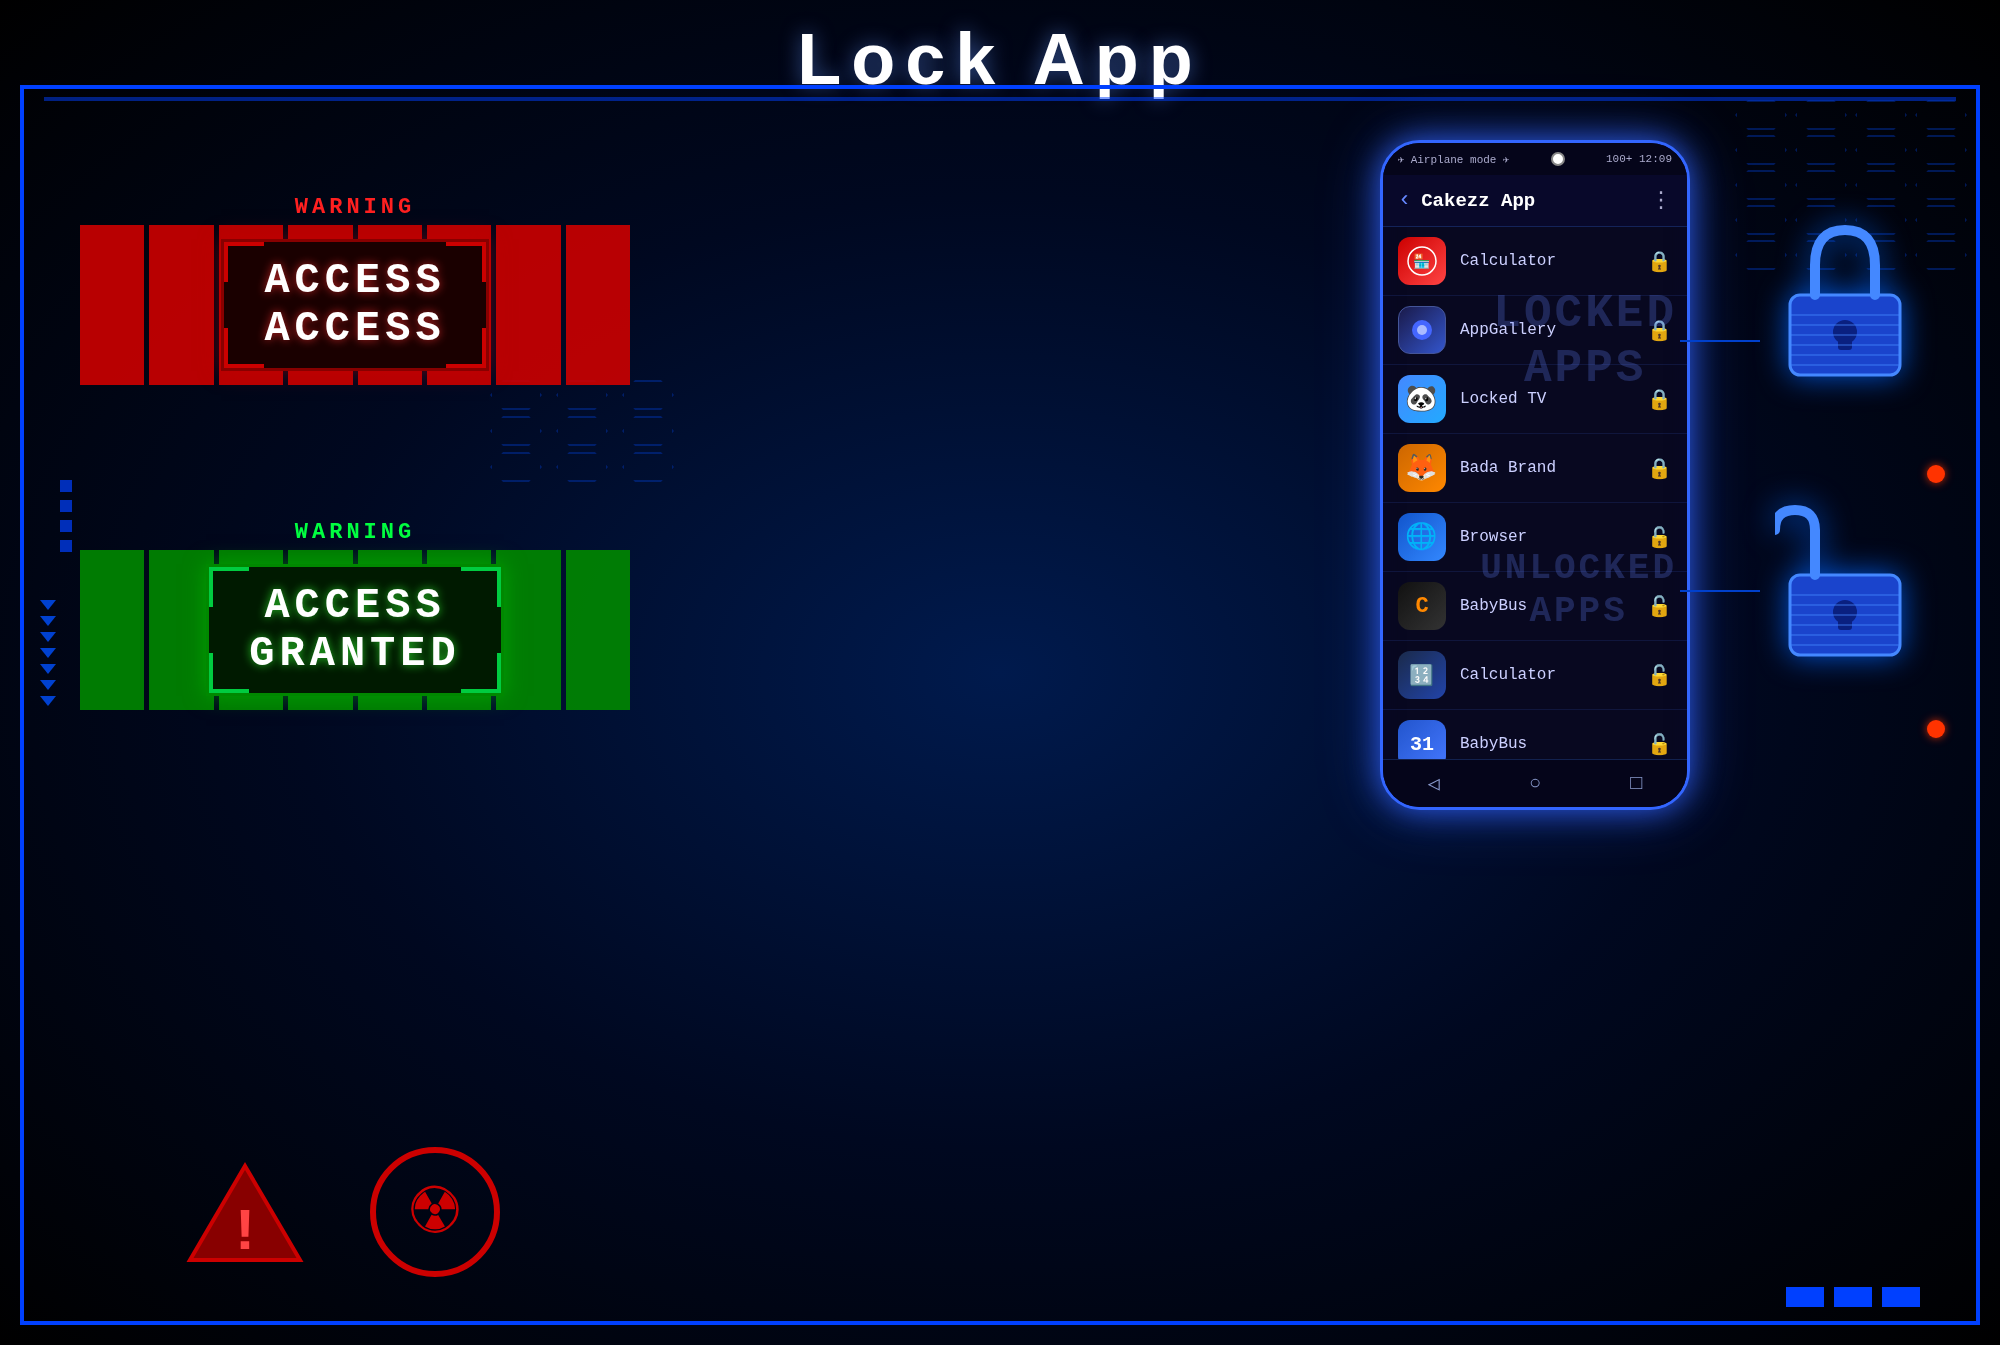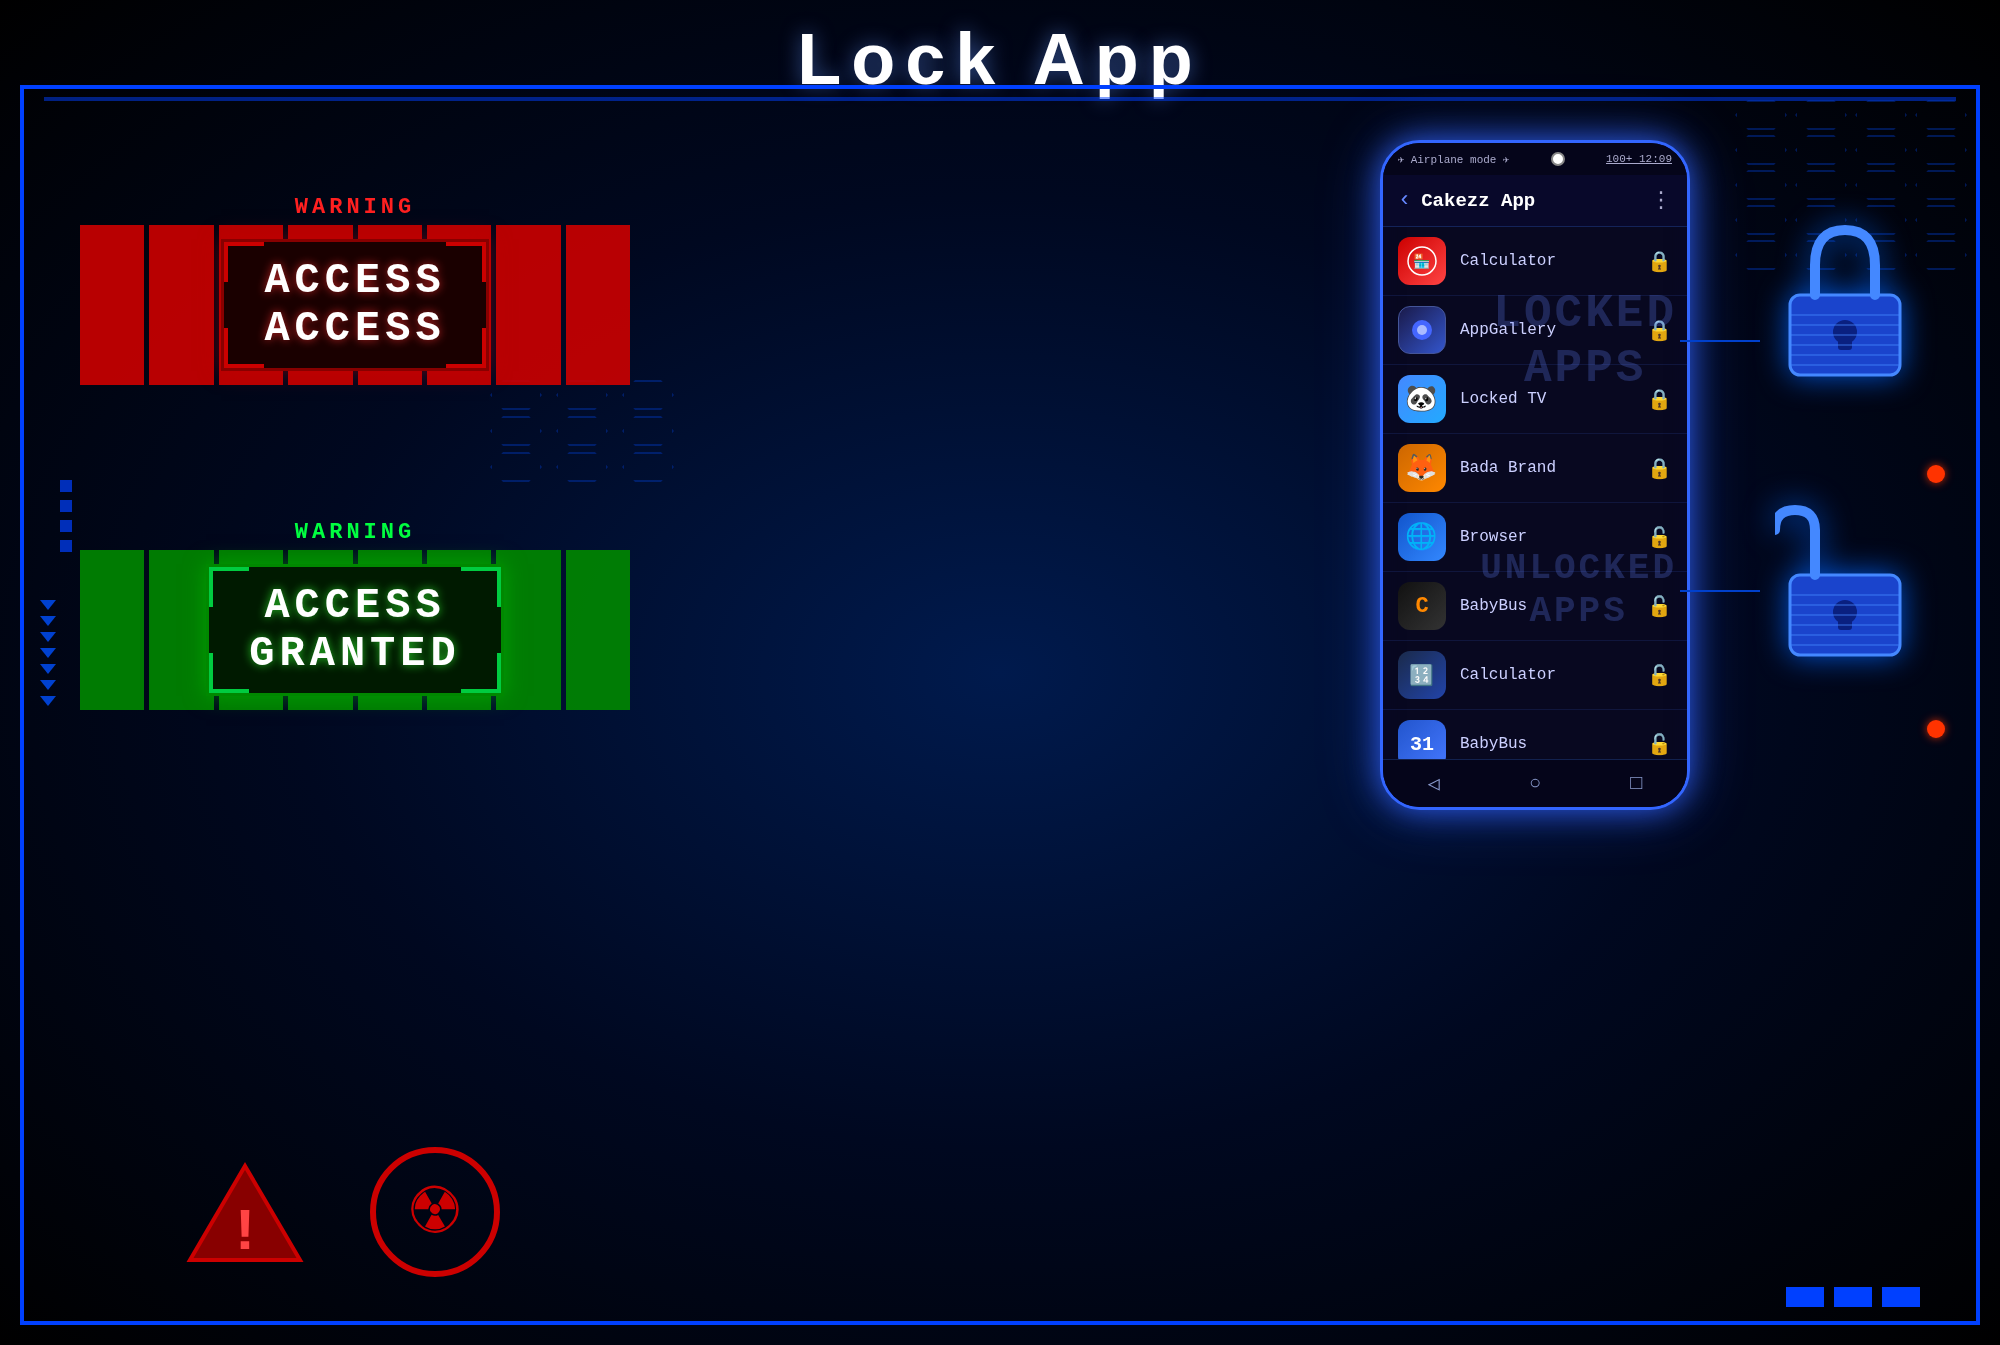--- a/index.html
+++ b/index.html
@@ -283,21 +283,21 @@
       height: 32px;
       display: flex;
       align-items: center;
       justify-content: space-between;
       padding: 0 15px;
       font-size: 11px;
       color: #aaaacc;
       flex-shrink: 0;
     }
     .status-left { display: flex; align-items: center; gap: 6px; }
-    .status-right { display: flex; align-items: flex-start; gap: 4px; text-decoration: underline; }
+    .status-right { display: flex; align-items: flex-start; gap: 4px; }
 
     .phone-header {
       background: #08082a;
       height: 52px;
       display: flex;
       align-items: center;
       padding: 0 15px;
       gap: 10px;
       flex-shrink: 0;
       border-bottom: 1px solid rgba(50,100,200,0.3);

